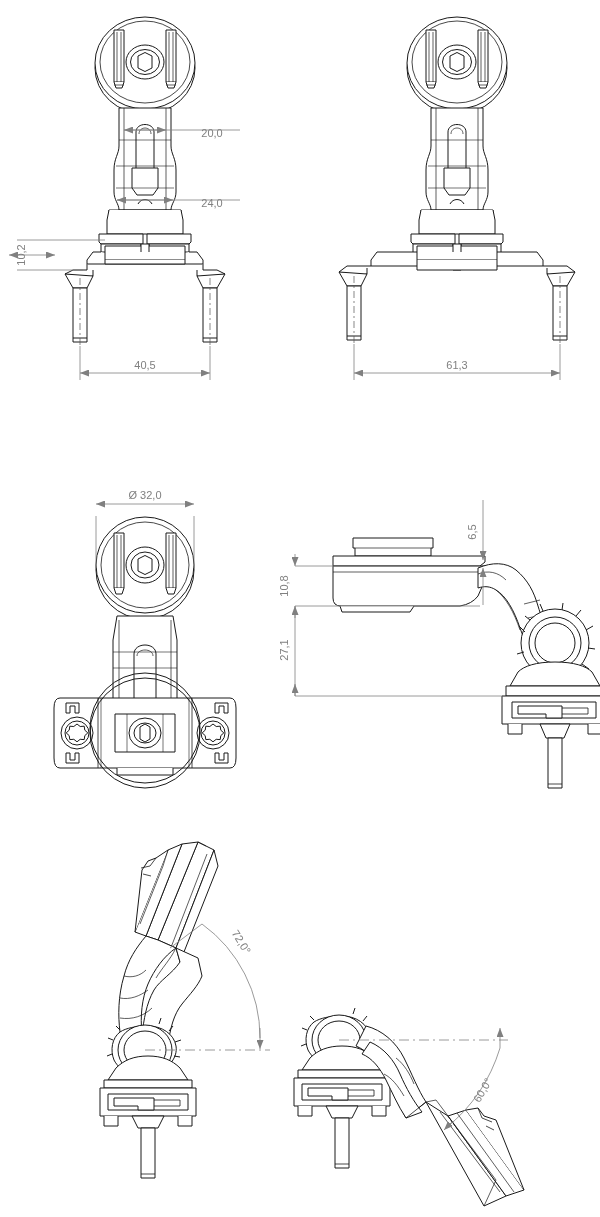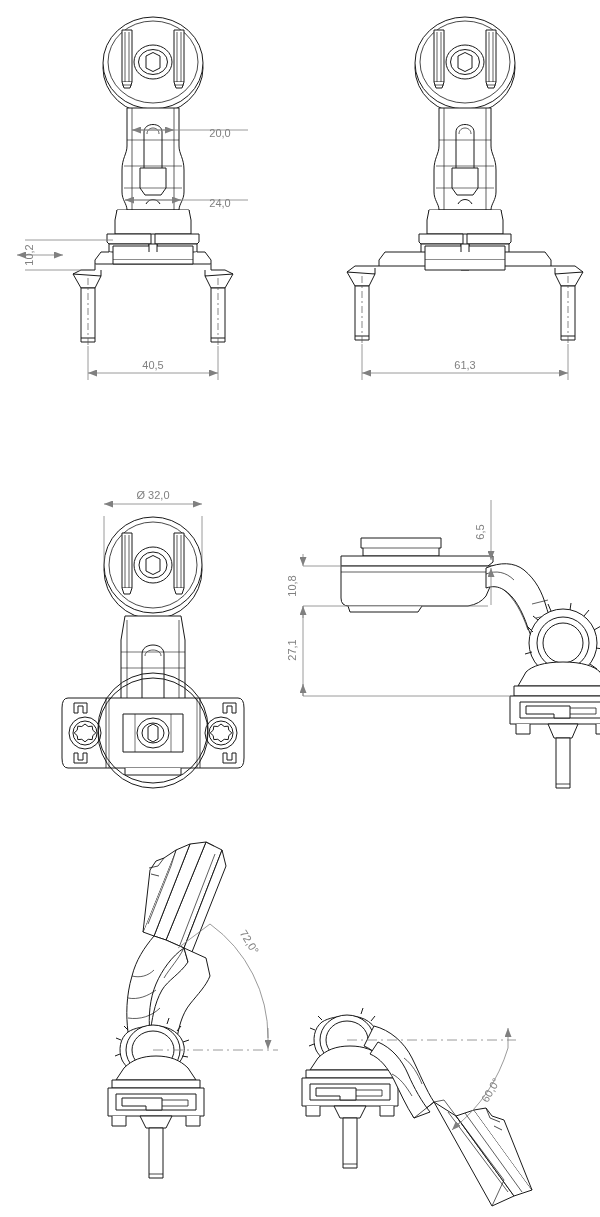--- a/index.html
+++ b/index.html
@@ -1,18 +1,18 @@
 <!DOCTYPE html>
 <html><head>
 <meta charset="utf-8">
 <style>
   html,body{margin:0;padding:0;background:#ffffff;}
   body{width:600px;height:1217px;position:relative;overflow:hidden;
        font-family:"Liberation Sans",sans-serif;}
-  #sheet{position:absolute;left:8px;top:0;width:492px;height:1217px;}
+  #sheet{position:absolute;left:0;top:0;width:492px;height:1217px;}
   svg{display:block;}
   .dimtxt{fill:#808080;font-family:"Liberation Sans",sans-serif;font-size:11px;}
 </style>
 </head>
 <body>
 
 <div id="sheet">
 <svg width="600" height="1217" viewBox="0 0 600 1217" xmlns="http://www.w3.org/2000/svg">
 
   <rect x="0" y="0" width="600" height="1217" fill="#ffffff"></rect>

